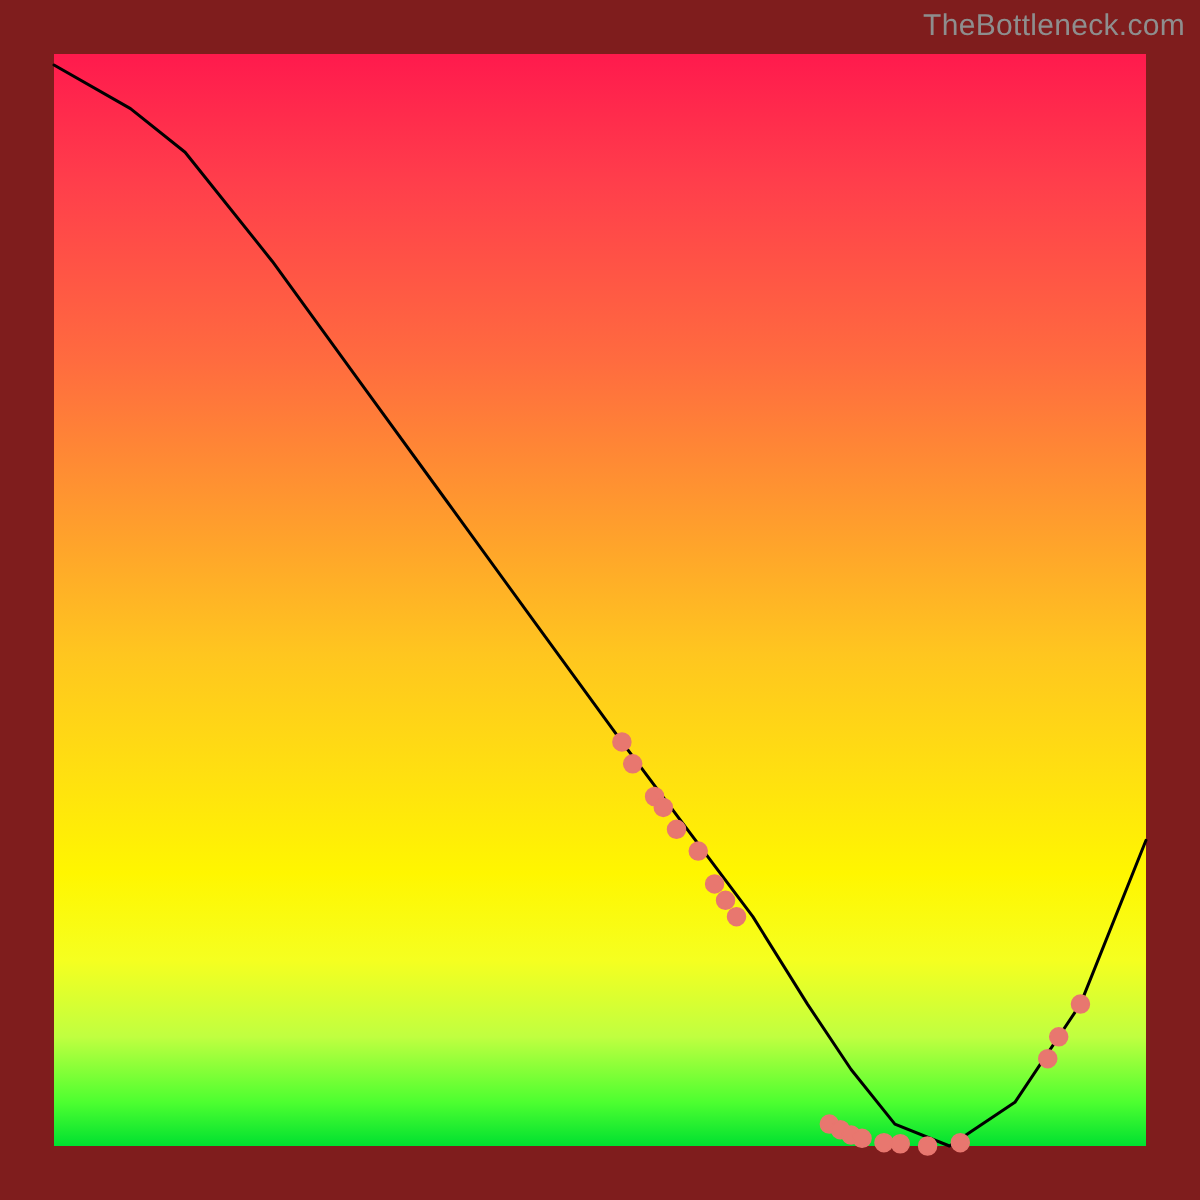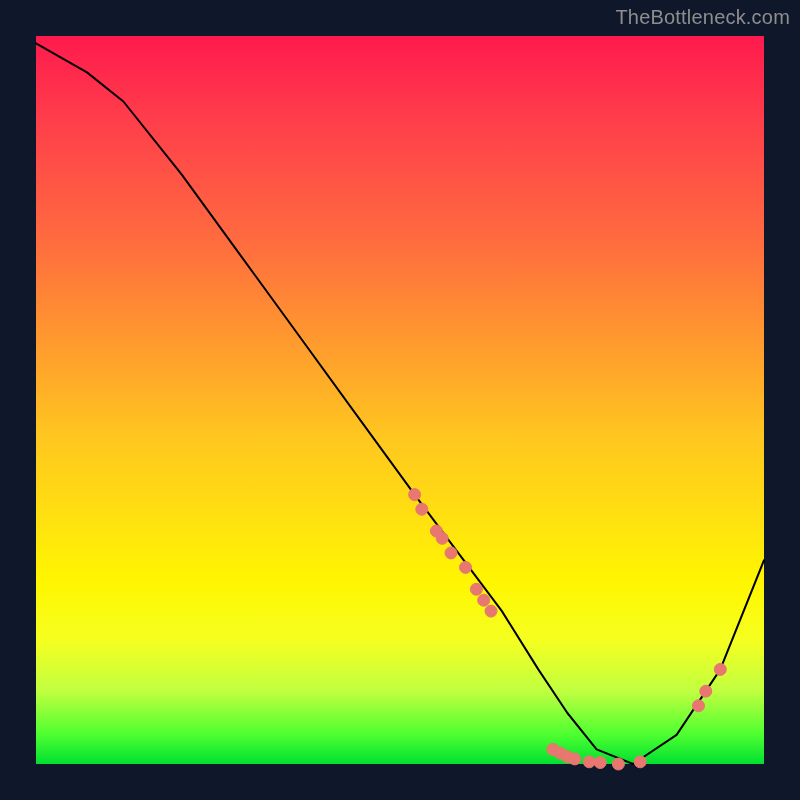--- a/index.html
+++ b/index.html
@@ -8,21 +8,21 @@
     width: 800px;
     height: 800px;
     background: #000;
     overflow: hidden;
     font-family: Arial, Helvetica, sans-serif;
   }
   .frame {
     position: relative;
     width: 800px;
     height: 800px;
-    background: #0f172a;
+    background: #7f1d1d;
   }
   .plot-area {
     position: absolute;
     left: 36px;
     top: 36px;
     width: 728px;
     height: 728px;
     
     background: linear-gradient(
       to bottom,

